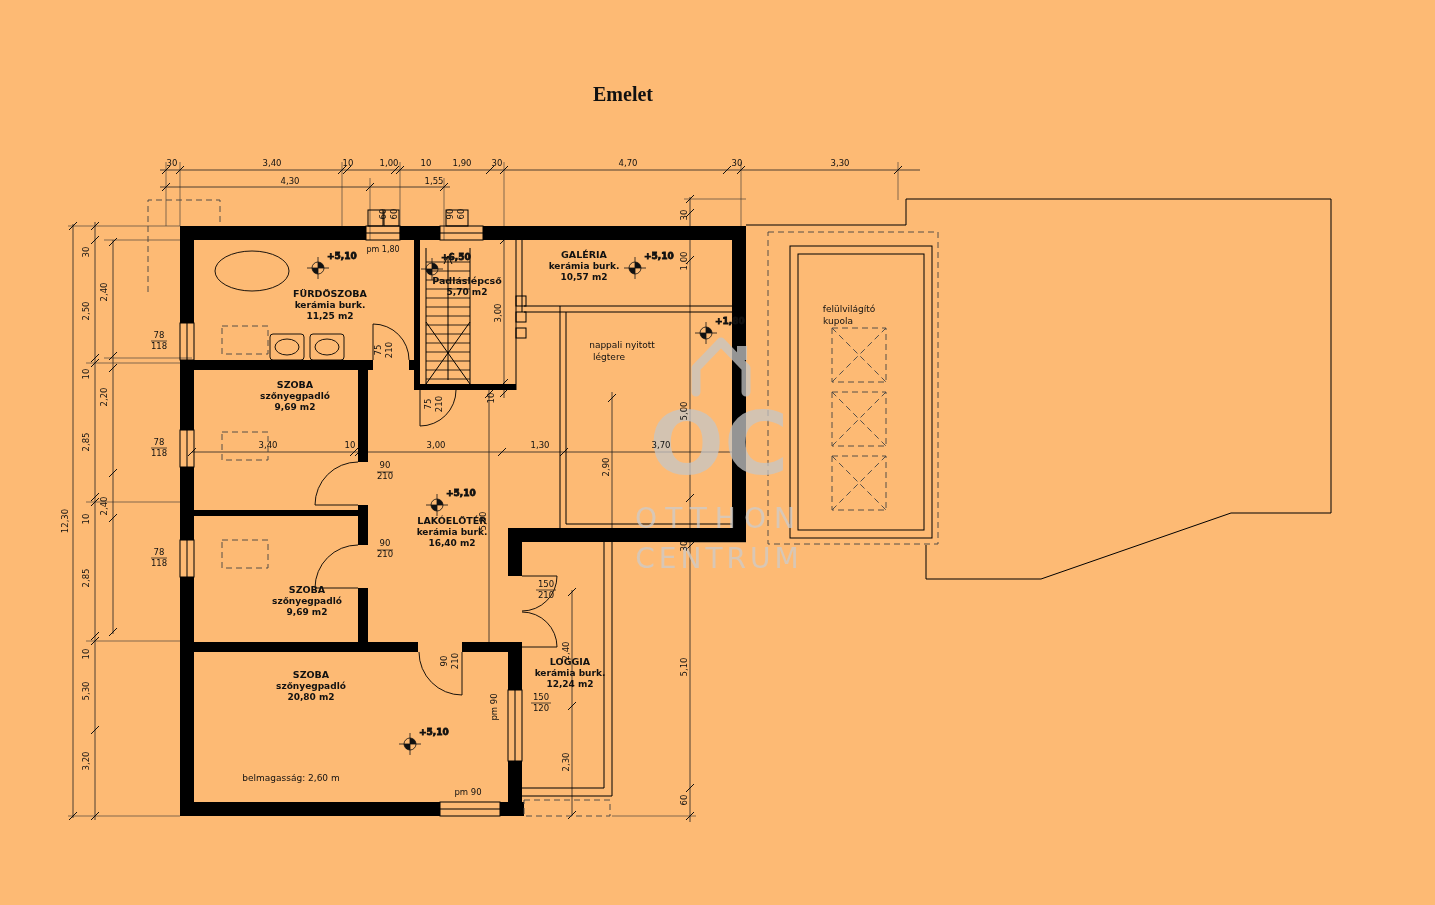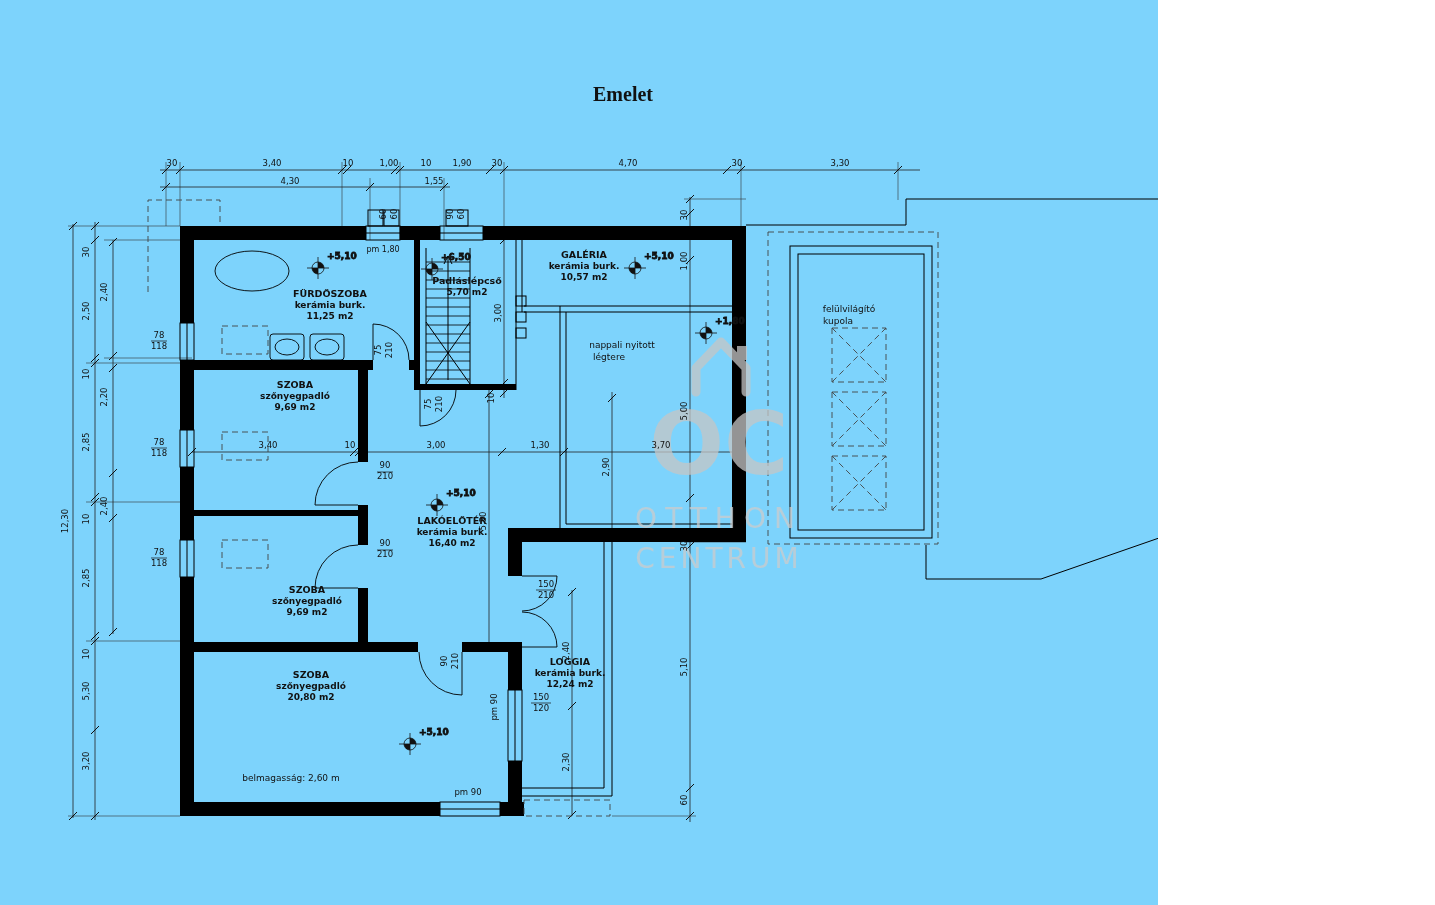--- a/index.html
+++ b/index.html
@@ -1,16 +1,16 @@
 <!DOCTYPE html>
 <html><head>
 <meta charset="utf-8">
 <style>
   html,body{margin:0;padding:0;background:#ffffff;}
-  #page{position:relative;width:1158px;height:905px;background:#7dd3fc;overflow:hidden;
+  #page{position:relative;width:1435px;height:905px;background:#fdba74;overflow:hidden;
         font-family:"DejaVu Sans", sans-serif;}
   svg text{font-family:"DejaVu Sans", sans-serif;}
   #plan-title{font-family:"Liberation Serif", serif;}
 </style>
 </head>
 <body>
 
 <div id="page">
 <svg id="plan-svg" width="1435" height="905" viewBox="0 0 1435 905">
 

